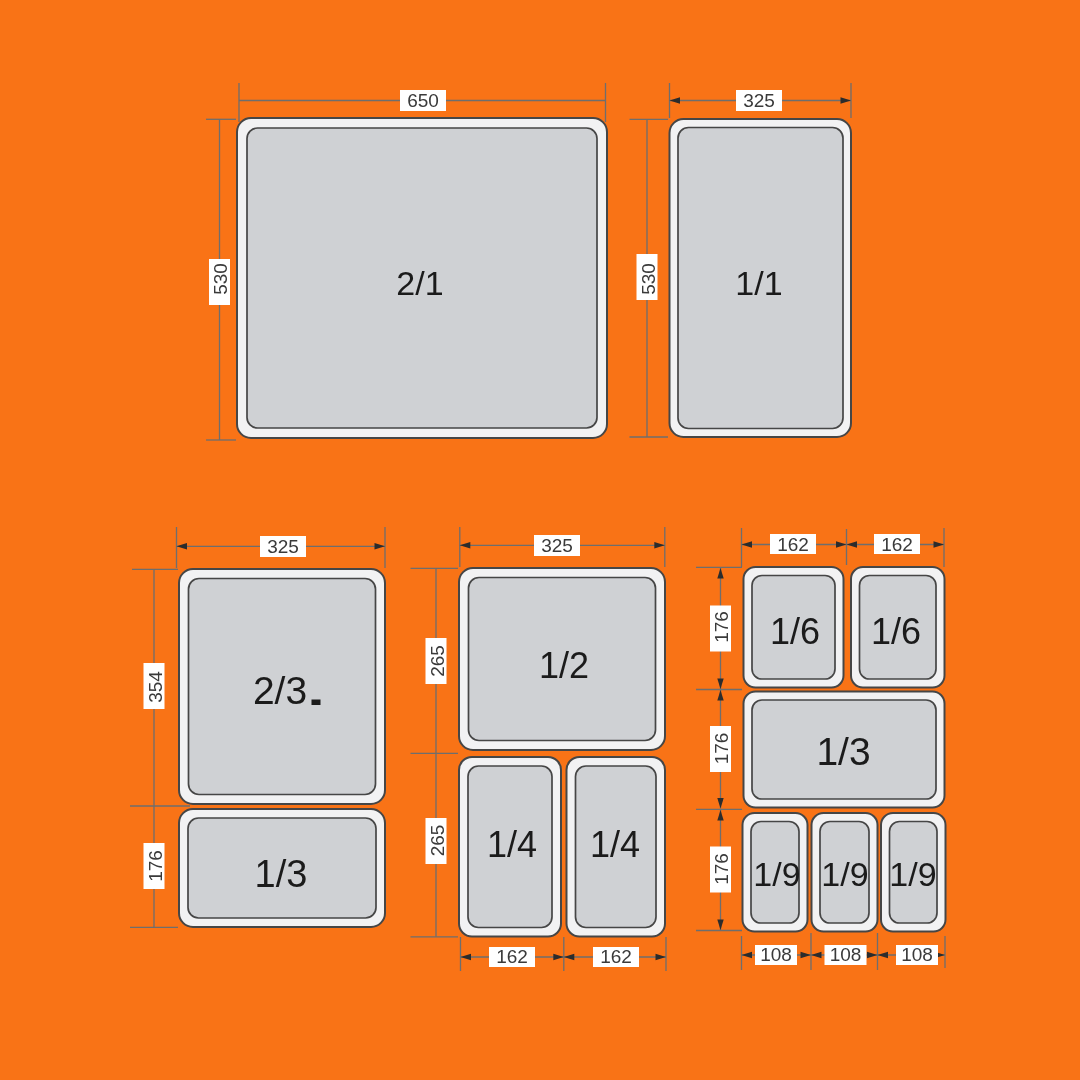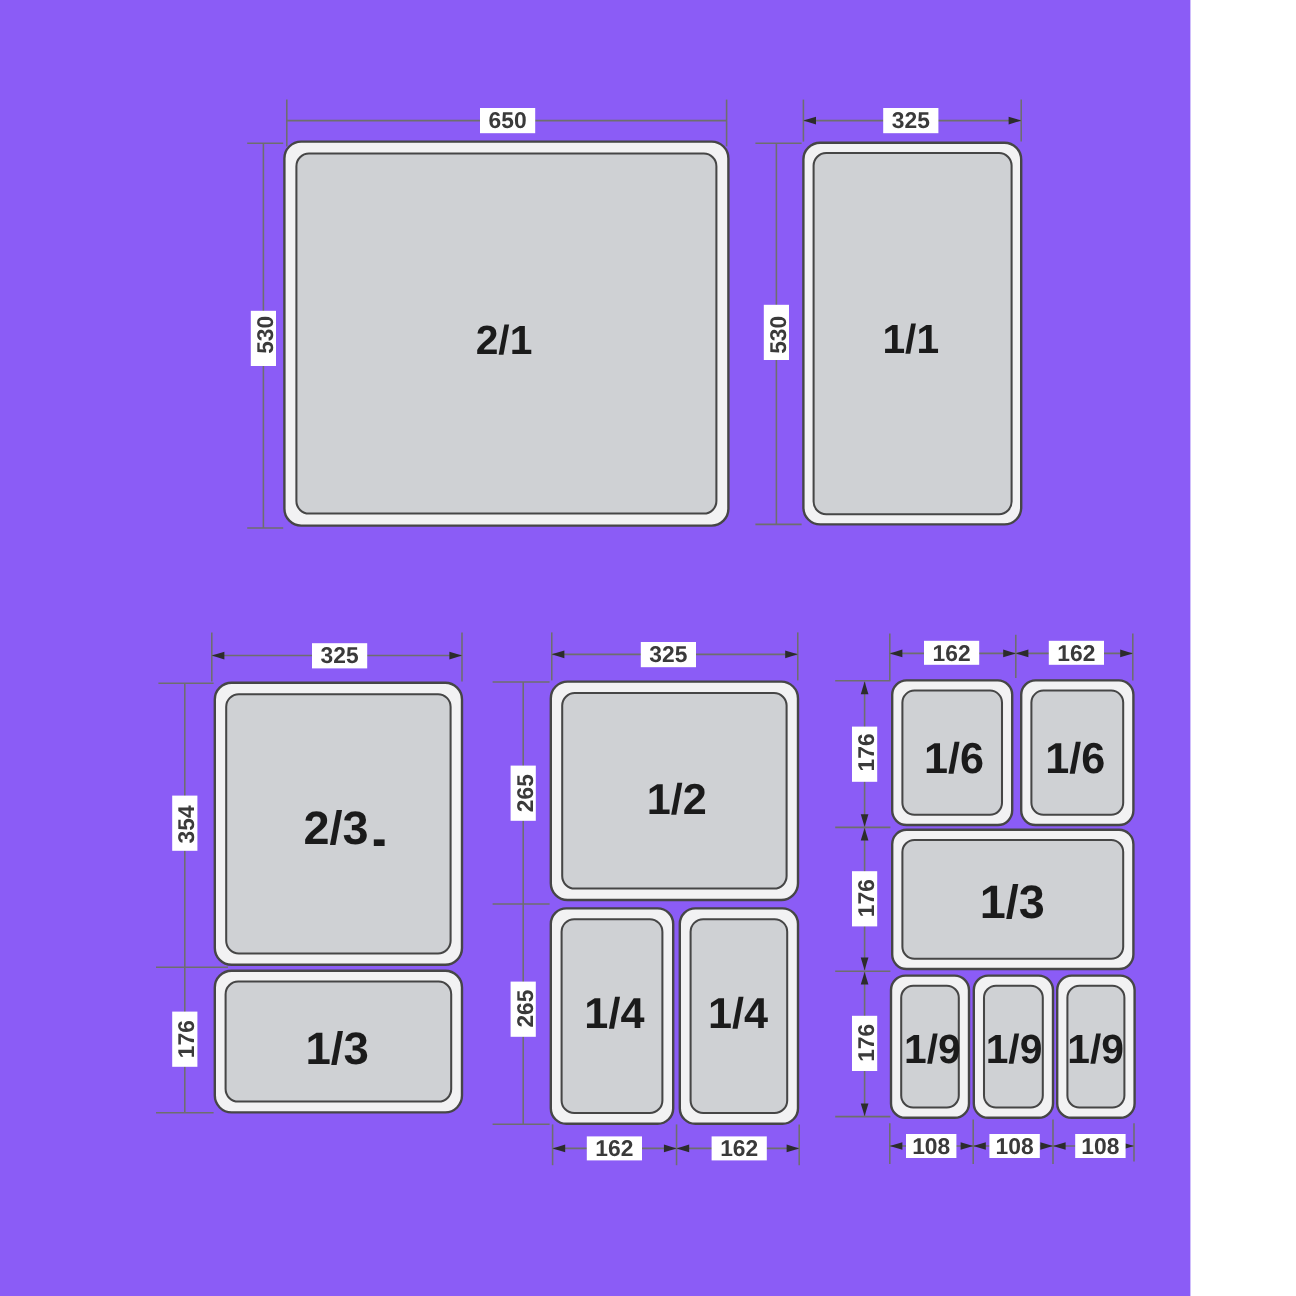--- a/index.html
+++ b/index.html
@@ -1,16 +1,16 @@
 <!DOCTYPE html>
 <html><head>
 <meta charset="utf-8">
 <style>
   html,body{margin:0;padding:0;background:#ffffff;}
-  .page{width:992px;height:1080px;position:relative;background:#8b5cf6;overflow:hidden;font-weight:bold;}
+  .page{width:1080px;height:1080px;position:relative;background:#f97316;overflow:hidden;}
   svg{display:block;}
   .ext{stroke:#6e6e6e;stroke-width:1.3;fill:none;}
   .dim{stroke:#6e6e6e;stroke-width:1.3;fill:none;}
   .arr{fill:#2c2c2c;stroke:none;}
   .pano{fill:#f2f2f3;stroke:#464646;stroke-width:2;}
   .pani{fill:#cfd1d4;stroke:#464646;stroke-width:1.7;}
   .lbl{font-family:"Liberation Sans",sans-serif;fill:#1b1b1b;text-anchor:middle;}
   .dtx{font-family:"Liberation Sans",sans-serif;font-size:19px;fill:#3a3a3a;text-anchor:middle;}
   .wbg{fill:#ffffff;stroke:none;}
 </style>

